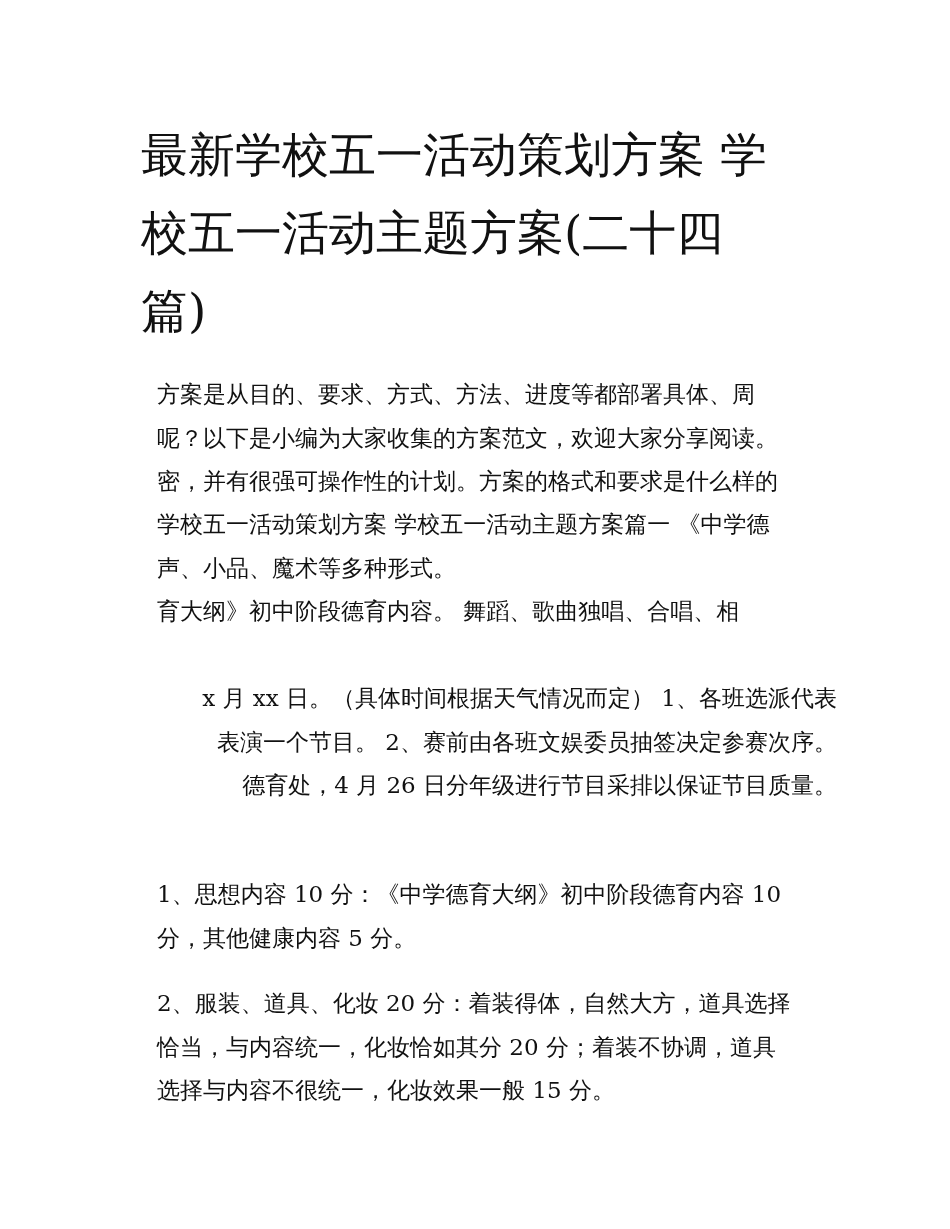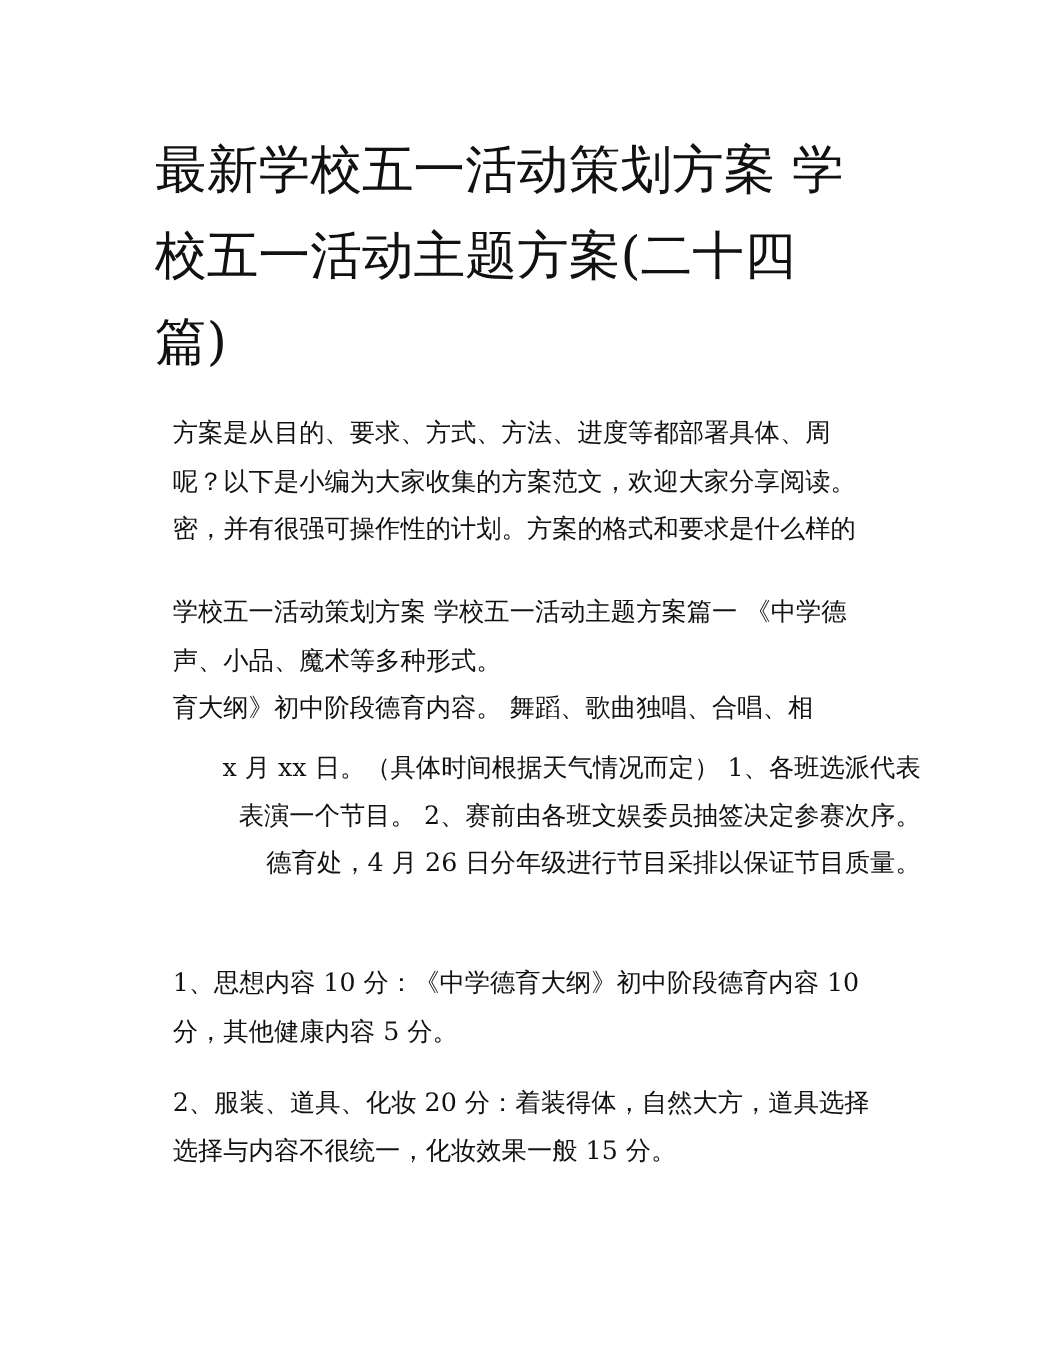--- a/index.html
+++ b/index.html
@@ -36,21 +36,21 @@
     .body-text {
       position: absolute;
       left: 0;
       width: 680px;
       font-size: 23px;
       line-height: 43.5px;
       margin: 16px;
     }
     .body-text .line { display: block; white-space: nowrap; }
     #p1 { top: 357px; }
-    #p2 { top: 520px; }
+    #p2 { top: 487px; }
     #p3 { top: 661px; text-align: right; }
     #p4 { top: 857px; }
     #p5 { top: 966px; }
   </style>
 </head>
 <body>
 
 <div class="page">
 
   <h1 class="title">
@@ -77,16 +77,17 @@
     <span class="line">德育处，4 月 26 日分年级进行节目采排以保证节目质量。</span>
   </p>
 
   <p class="body-text" id="p4">
     <span class="line">1、思想内容 10 分：《中学德育大纲》初中阶段德育内容 10</span>
     <span class="line">分，其他健康内容 5 分。</span>
   </p>
 
   <p class="body-text" id="p5">
     <span class="line">2、服装、道具、化妆 20 分：着装得体，自然大方，道具选择</span>
+    <span class="line">恰当，与内容统一，化妆恰如其分 20 分；着装不协调，道具</span>
     <span class="line">选择与内容不很统一，化妆效果一般 15 分。</span>
   </p>
 
 </div>
 
 </body></html>

